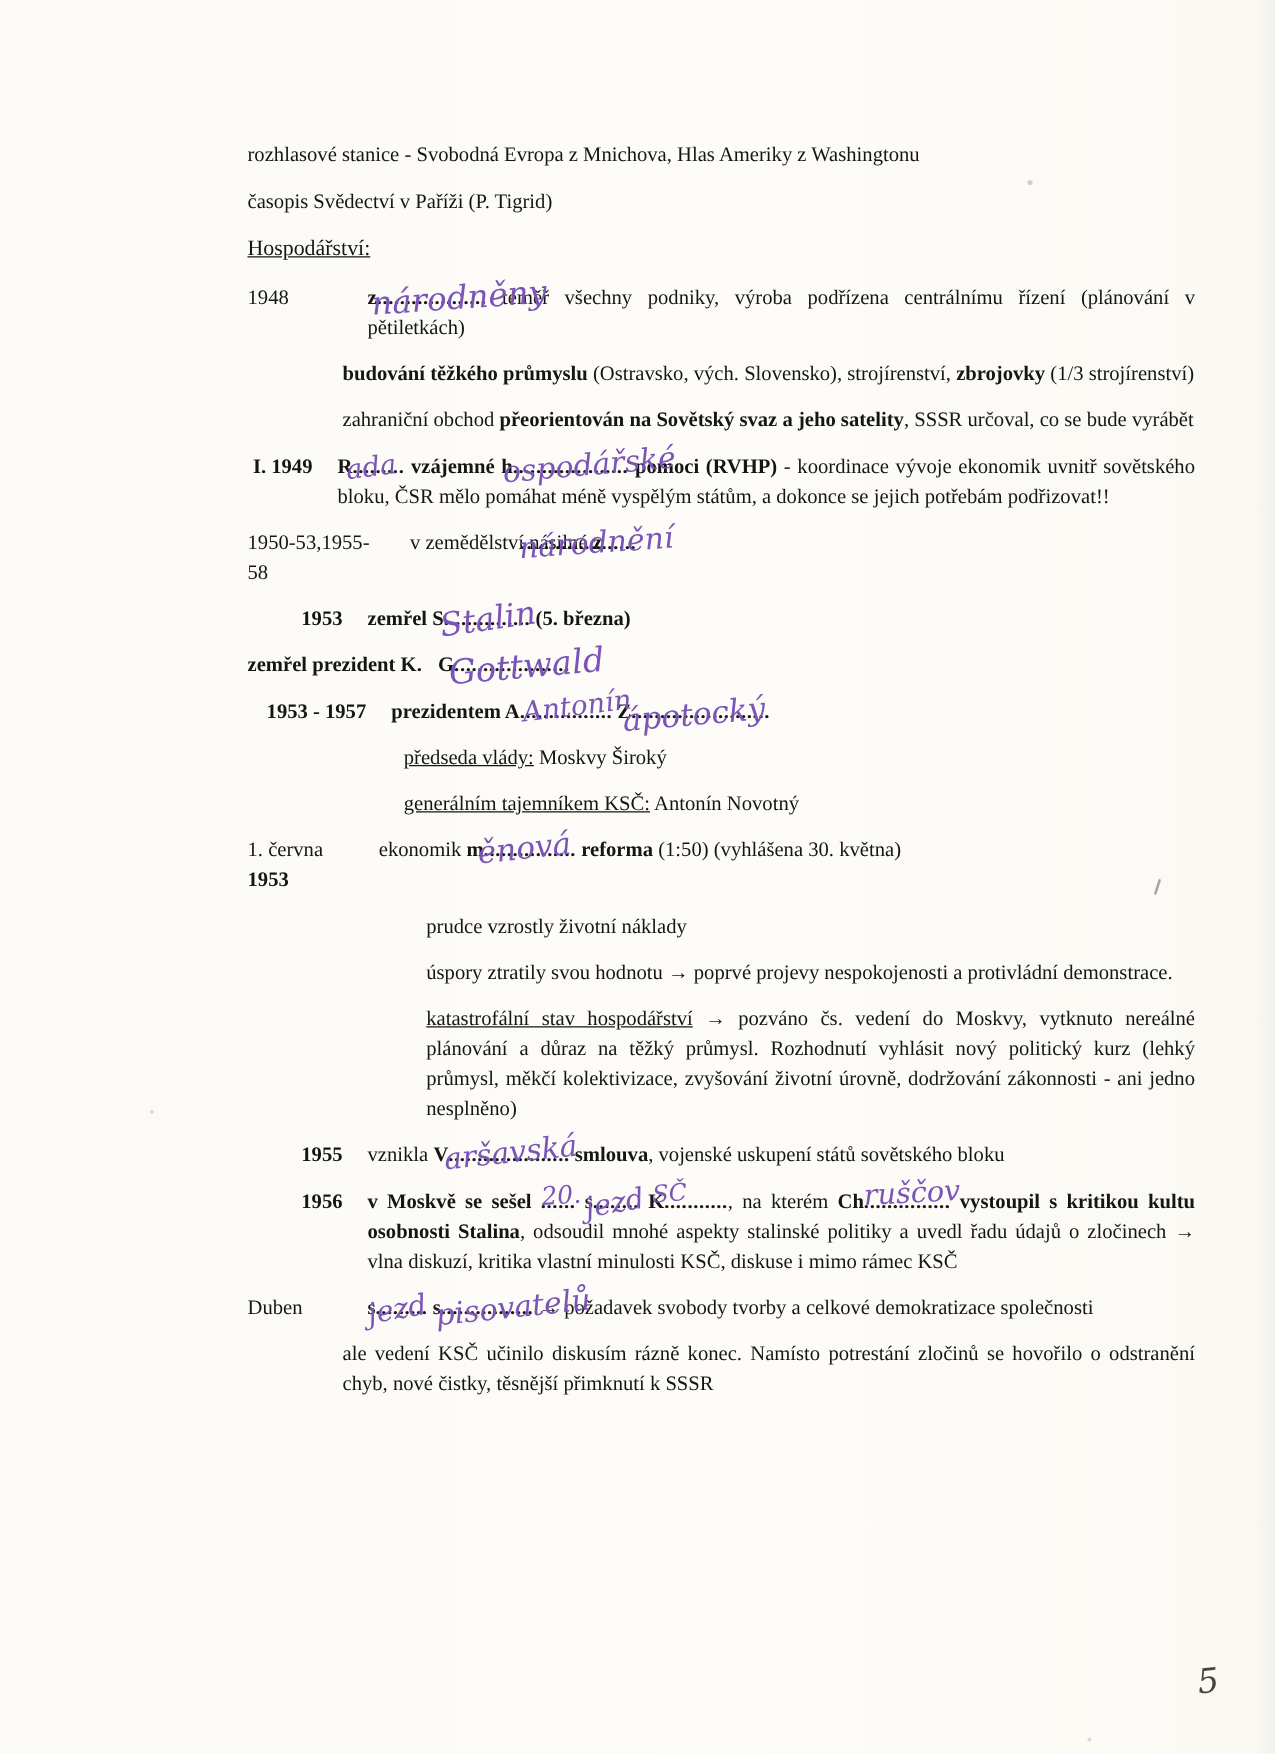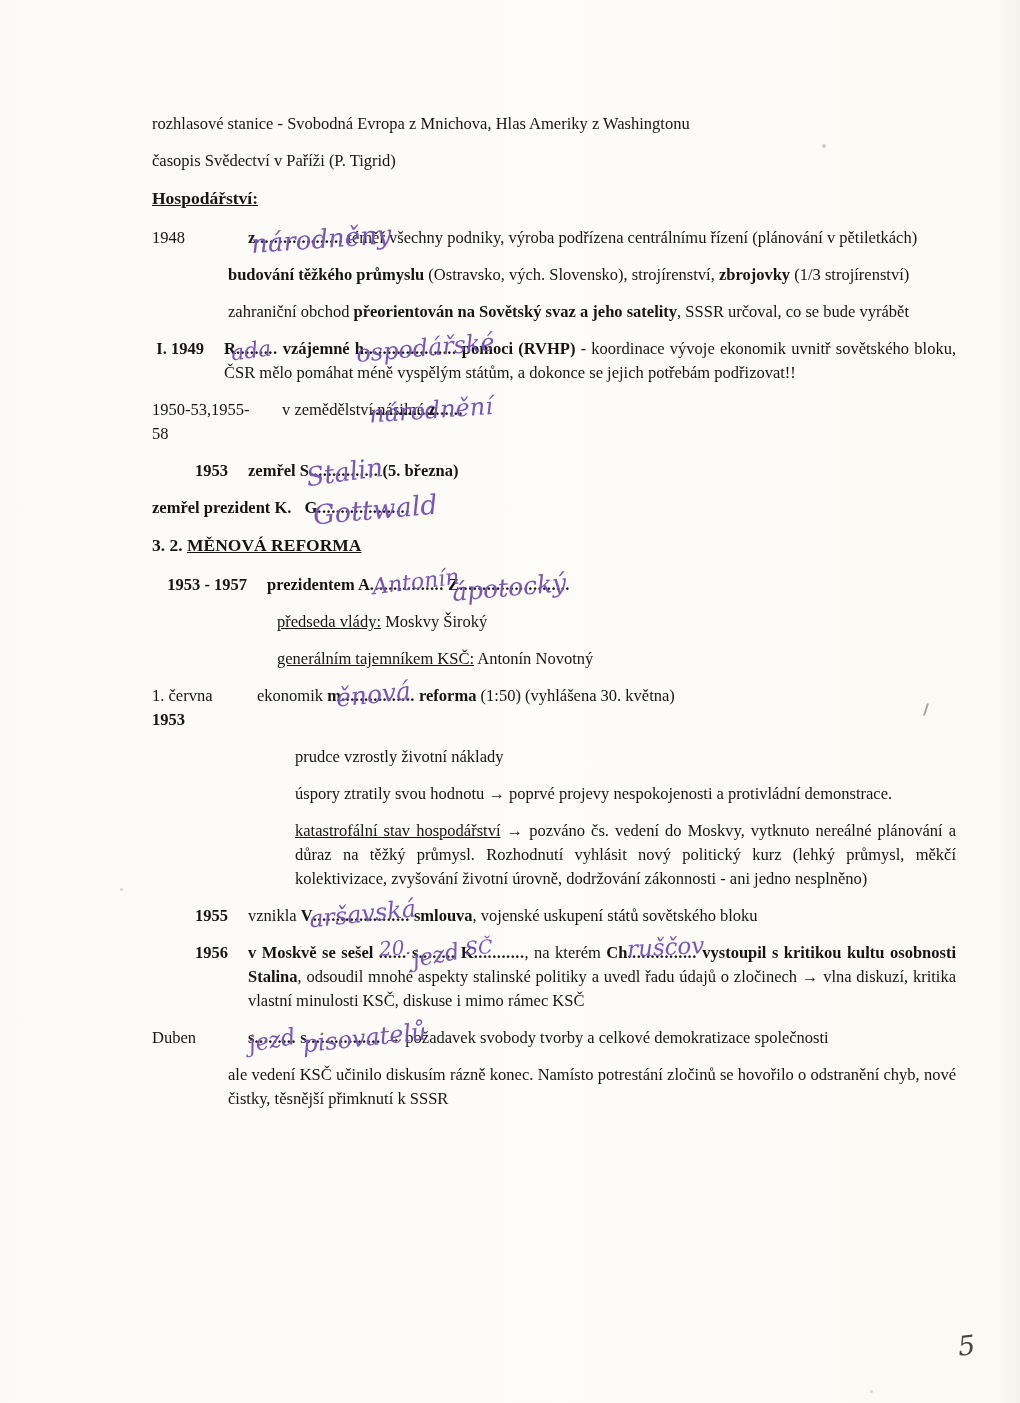--- a/index.html
+++ b/index.html
@@ -9,37 +9,38 @@
     font-family:"Liberation Serif", serif;
     color:#151515;
     position:relative;
     overflow:hidden;
   }
   .page{
     position:absolute;inset:0;
     padding:112px 64px 0 152px;
     box-sizing:border-box;
     background:linear-gradient(90deg,#fbfaf6 0%,#fdfcf9 55%,#faf9f4 98%,#f2f1ec 100%);
+    margin-left:46px;
   }
   .ln{font-size:16.5px;line-height:24px;margin:0 0 13px 0;text-align:justify;}
   .row{display:flex;margin:0 0 13px 0;font-size:16.5px;line-height:24px;gap:20px;}
   .lbl{flex:0 0 auto;}
   .w76{width:76px;}
   .w52{width:52px;}
   .w110{width:110px;}
   .w95{width:95px;}
   .w85{width:85px;}
   .cnt{flex:1 1 auto;text-align:justify;}
   .hang{padding-left:65px;text-indent:-65px;}
   .ind1{margin-left:76px;}
   .ind2{margin-left:125px;}
   .ind3{margin-left:143px;}
   .b{font-weight:bold;text-align:right;}
   .u{text-decoration:underline;}
-  .h1{font-size:17.5px;font-weight:bold;text-decoration:underline;margin:2px 0 16px 0;line-height:24px;}
+  .h1{font-size:17.5px;font-weight:normal;text-decoration:underline;margin:2px 0 16px 0;line-height:24px;}
   .h2{font-size:17.5px;font-weight:bold;margin:2px 0 16px 0;line-height:24px;}
   .dt{letter-spacing:.5px;}
   .blank{position:relative;display:inline-block;}
   .hw{
     position:absolute;
     font-family:"DejaVu Serif", serif;
     font-style:italic;
     color:#7a55b6;
     font-weight:normal;
     white-space:nowrap;
@@ -106,21 +107,20 @@
     <div class="cnt hang"><span>v zemědělství  násilné </span><span class="b">z</span><span class="blank"><span class="b dt">....................</span><span class="hw hw-narodneni">národnění</span></span></div>
   </div>
 
   <div class="row">
     <div class="lbl w76 b">1953</div>
     <div class="cnt"><span class="b">zemřel S</span><span class="blank"><span class="b dt">...............</span><span class="hw hw-stalin">Stalin</span></span><span class="b"> (5. března)</span></div>
   </div>
 
   <p class="ln"><span class="b">zemřel prezident K.</span><span class="gsp"></span><span class="b">G</span><span class="blank"><span class="b dt">....................</span><span class="hw hw-gottwald">Gottwald</span></span></p>
 
-  <p class="h2"><span>3. 2. </span><span class="u">MĚNOVÁ REFORMA</span></p>
 
   <div class="row">
     <div class="lbl w95 b">1953 - 1957</div>
     <div class="cnt"><span class="b">prezidentem A</span><span class="blank"><span class="b dt">................</span><span class="hw hw-antonin">Antonín</span></span><span class="b"> Z</span><span class="blank"><span class="b dt">........................</span><span class="hw hw-zapotocky">ápotocký</span></span></div>
   </div>
 
   <p class="ln ind2"><span class="u">předseda vlády:</span><span> Moskvy Široký</span></p>
 
   <p class="ln ind2"><span class="u">generálním tajemníkem KSČ:</span><span> Antonín Novotný</span></p>
 

